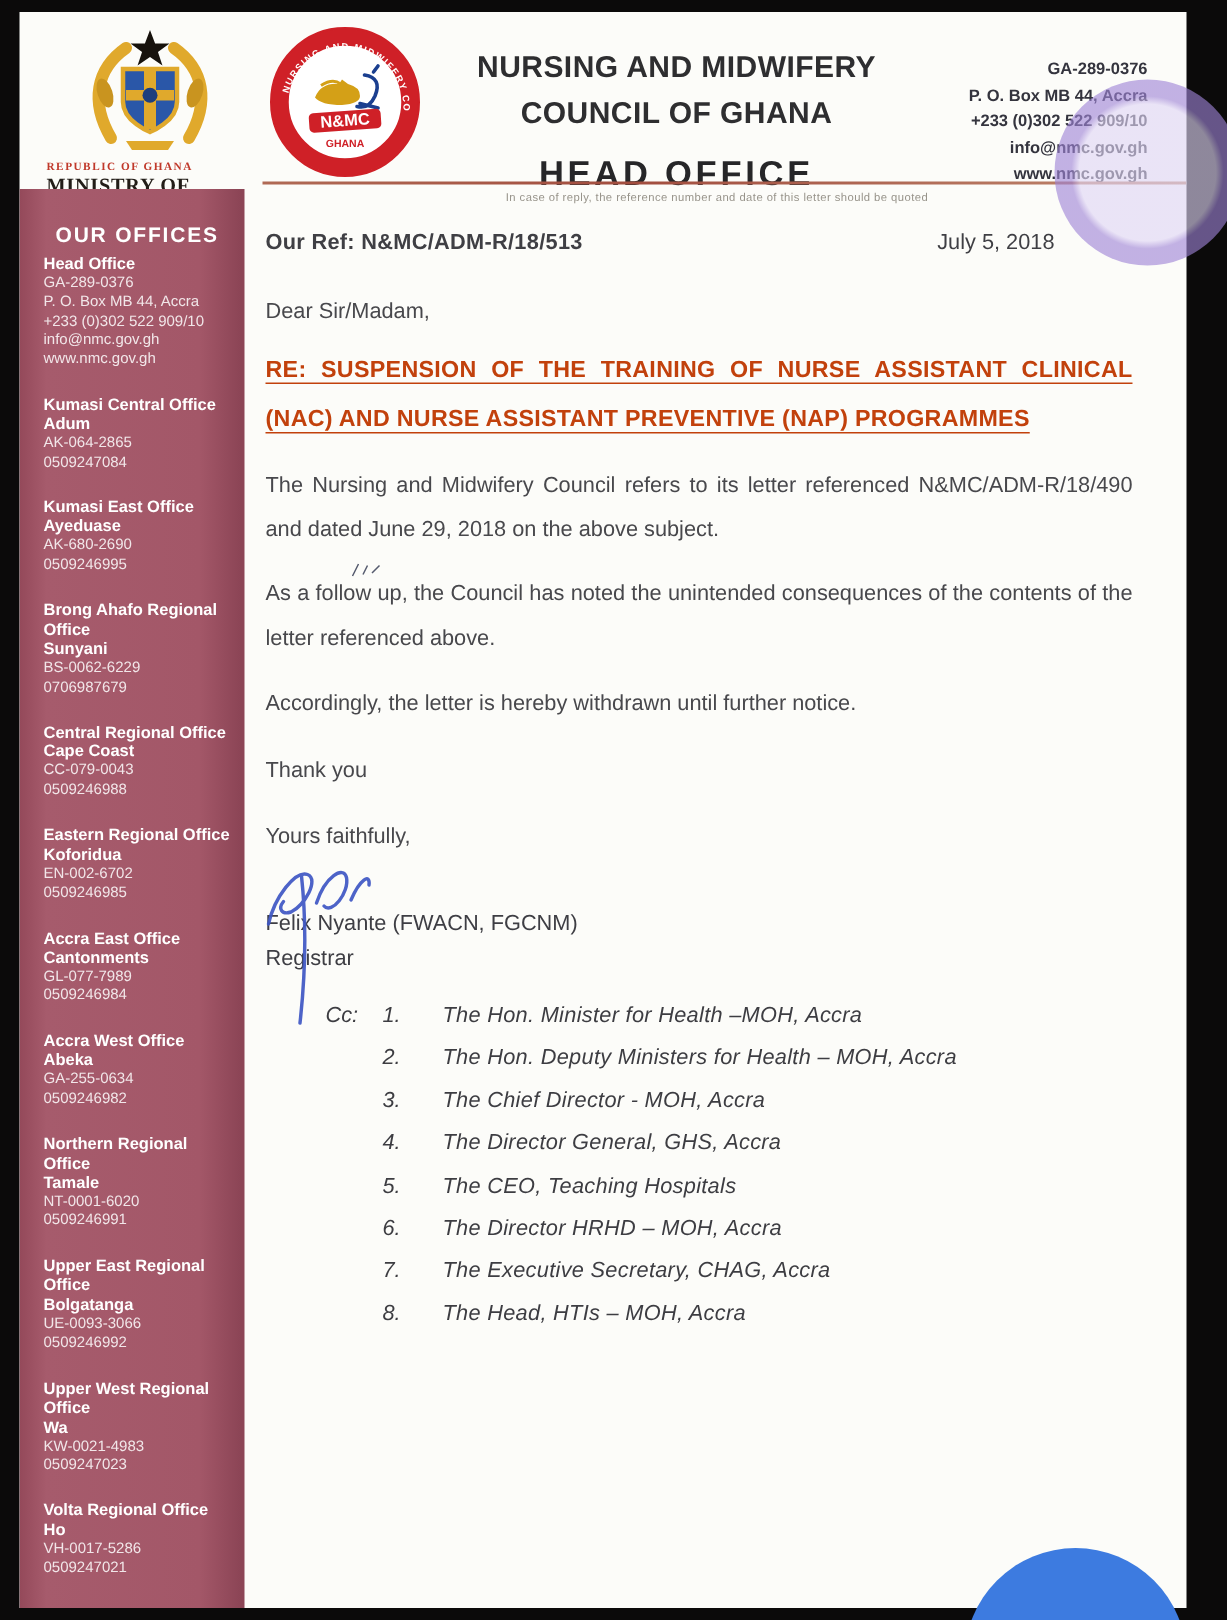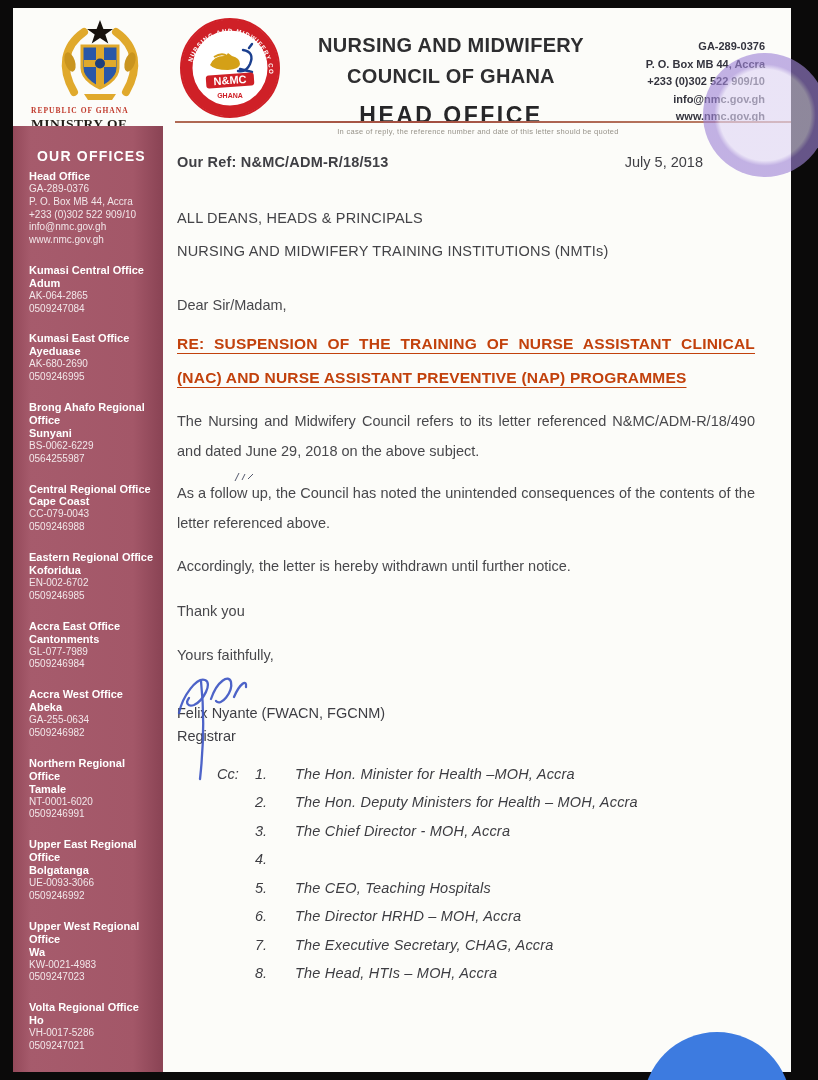--- a/index.html
+++ b/index.html
@@ -170,21 +170,21 @@
         <div class="office">
           <div class="office-name">Kumasi East Office</div>
           <div class="office-name">Ayeduase</div>
           <div class="office-detail">AK-680-2690</div>
           <div class="office-detail">0509246995</div>
         </div>
         <div class="office">
           <div class="office-name">Brong Ahafo Regional Office</div>
           <div class="office-name">Sunyani</div>
           <div class="office-detail">BS-0062-6229</div>
-          <div class="office-detail">0564255987</div>
+          <div class="office-detail">0706987679</div>
         </div>
         <div class="office">
           <div class="office-name">Central Regional Office</div>
           <div class="office-name">Cape Coast</div>
           <div class="office-detail">CC-079-0043</div>
           <div class="office-detail">0509246988</div>
         </div>
         <div class="office">
           <div class="office-name">Eastern Regional Office</div>
           <div class="office-name">Koforidua</div>
@@ -229,24 +229,20 @@
         </div>
       </div>
   </aside>
 
   <main class="letter">
     <div class="ref-row">
       <span class="ref-no">Our Ref: N&amp;MC/ADM-R/18/513</span>
       <span class="date">July 5, 2018</span>
     </div>
 
-    <div class="recipients">
-      <p>ALL DEANS, HEADS &amp; PRINCIPALS</p>
-      <p>NURSING AND MIDWIFERY TRAINING INSTITUTIONS (NMTIs)</p>
-    </div>
 
     <p class="salutation">Dear Sir/Madam,</p>
 
     <p class="subject">RE: SUSPENSION OF THE TRAINING OF NURSE ASSISTANT CLINICAL (NAC) AND NURSE ASSISTANT PREVENTIVE (NAP) PROGRAMMES</p>
 
     <p class="para">The Nursing and Midwifery Council refers to its letter referenced N&amp;MC/ADM-R/18/490 and dated June 29, 2018 on the above subject.</p>
 
     <p class="para rel">
       <svg class="pen-mark" width="22" height="12" viewBox="0 0 22 12">
         <path d="M2,10 L6,2 M9,9 l3,-6 M15,8 l5,-5" stroke="#555a6e" stroke-width="1" fill="none"></path>
@@ -285,20 +281,21 @@
             <span class="cc-text">The Hon. Deputy Ministers for Health – MOH, Accra</span>
           </div>
           <div class="cc-row">
             <span class="cc-label"></span>
             <span class="cc-num">3.</span>
             <span class="cc-text">The Chief Director - MOH, Accra</span>
           </div>
           <div class="cc-row">
             <span class="cc-label"></span>
             <span class="cc-num">4.</span>
+            <span class="cc-text">The Director General, GHS, Accra</span>
           </div>
           <div class="cc-row">
             <span class="cc-label"></span>
             <span class="cc-num">5.</span>
             <span class="cc-text">The CEO, Teaching Hospitals</span>
           </div>
           <div class="cc-row">
             <span class="cc-label"></span>
             <span class="cc-num">6.</span>
             <span class="cc-text">The Director HRHD – MOH, Accra</span>

